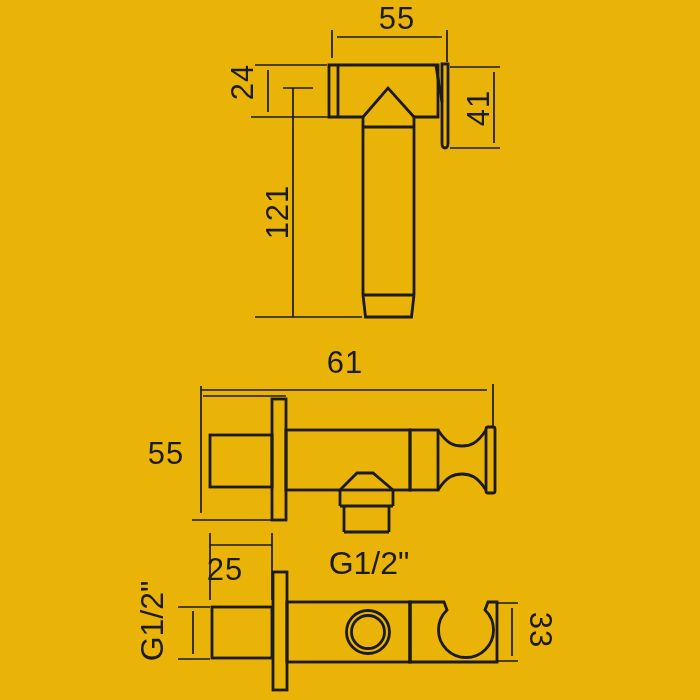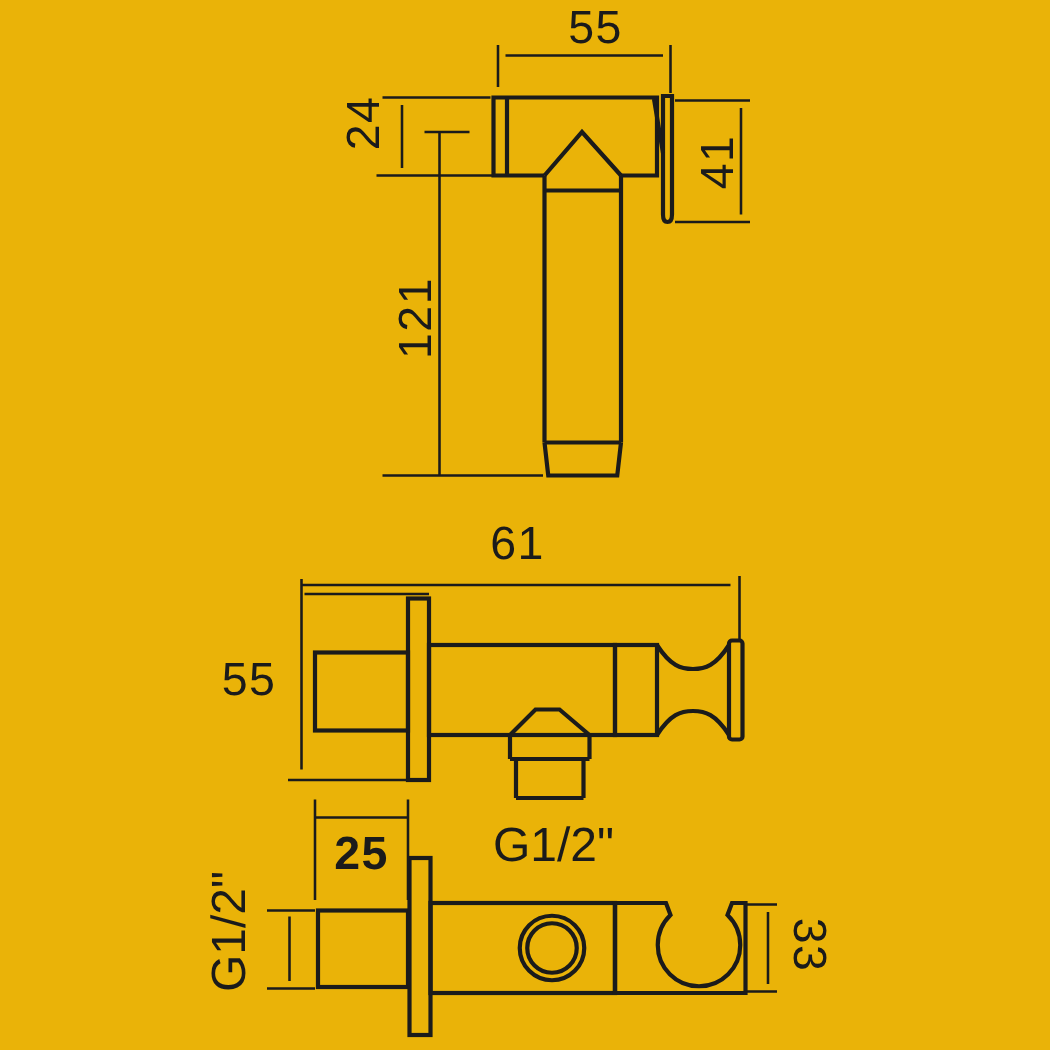--- a/index.html
+++ b/index.html
@@ -131,18 +131,18 @@
   <div class="dim-label rot-ccw" style="left:478px; top:108px;">41</div>
 
   <div class="dim-label rot-ccw" style="left:277px; top:212px;">121</div>
 
   <div class="dim-label" style="left:345px; top:362px;">61</div>
 
   <div class="dim-label" style="left:166px; top:453px;">55</div>
 
   <div class="dim-label thread" style="left:369px; top:563px;">G1/2"</div>
 
-  <div class="dim-label" style="left:241px; top:569px;font-weight:bold;">25</div>
+  <div class="dim-label" style="left:225px; top:569px;">25</div>
 
   <div class="dim-label thread rot-ccw" style="left:152px; top:621px;">G1/2"</div>
 
   <div class="dim-label rot-cw" style="left:540px; top:630px;">33</div>
 </div>
 
 </body></html>

